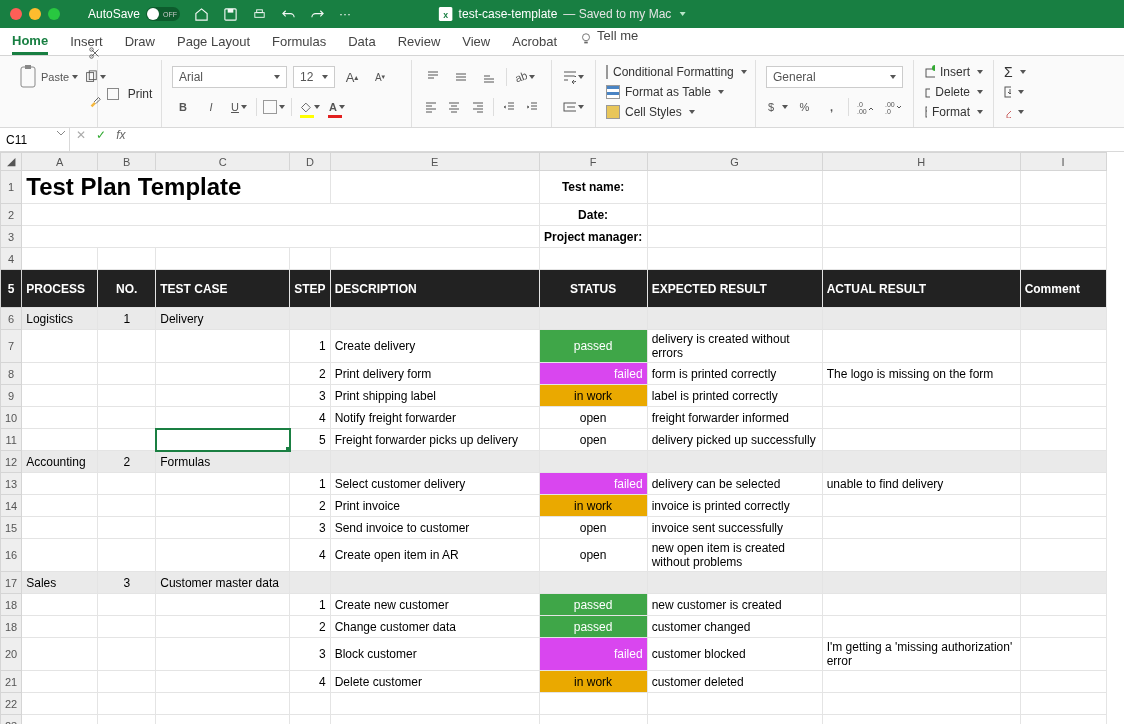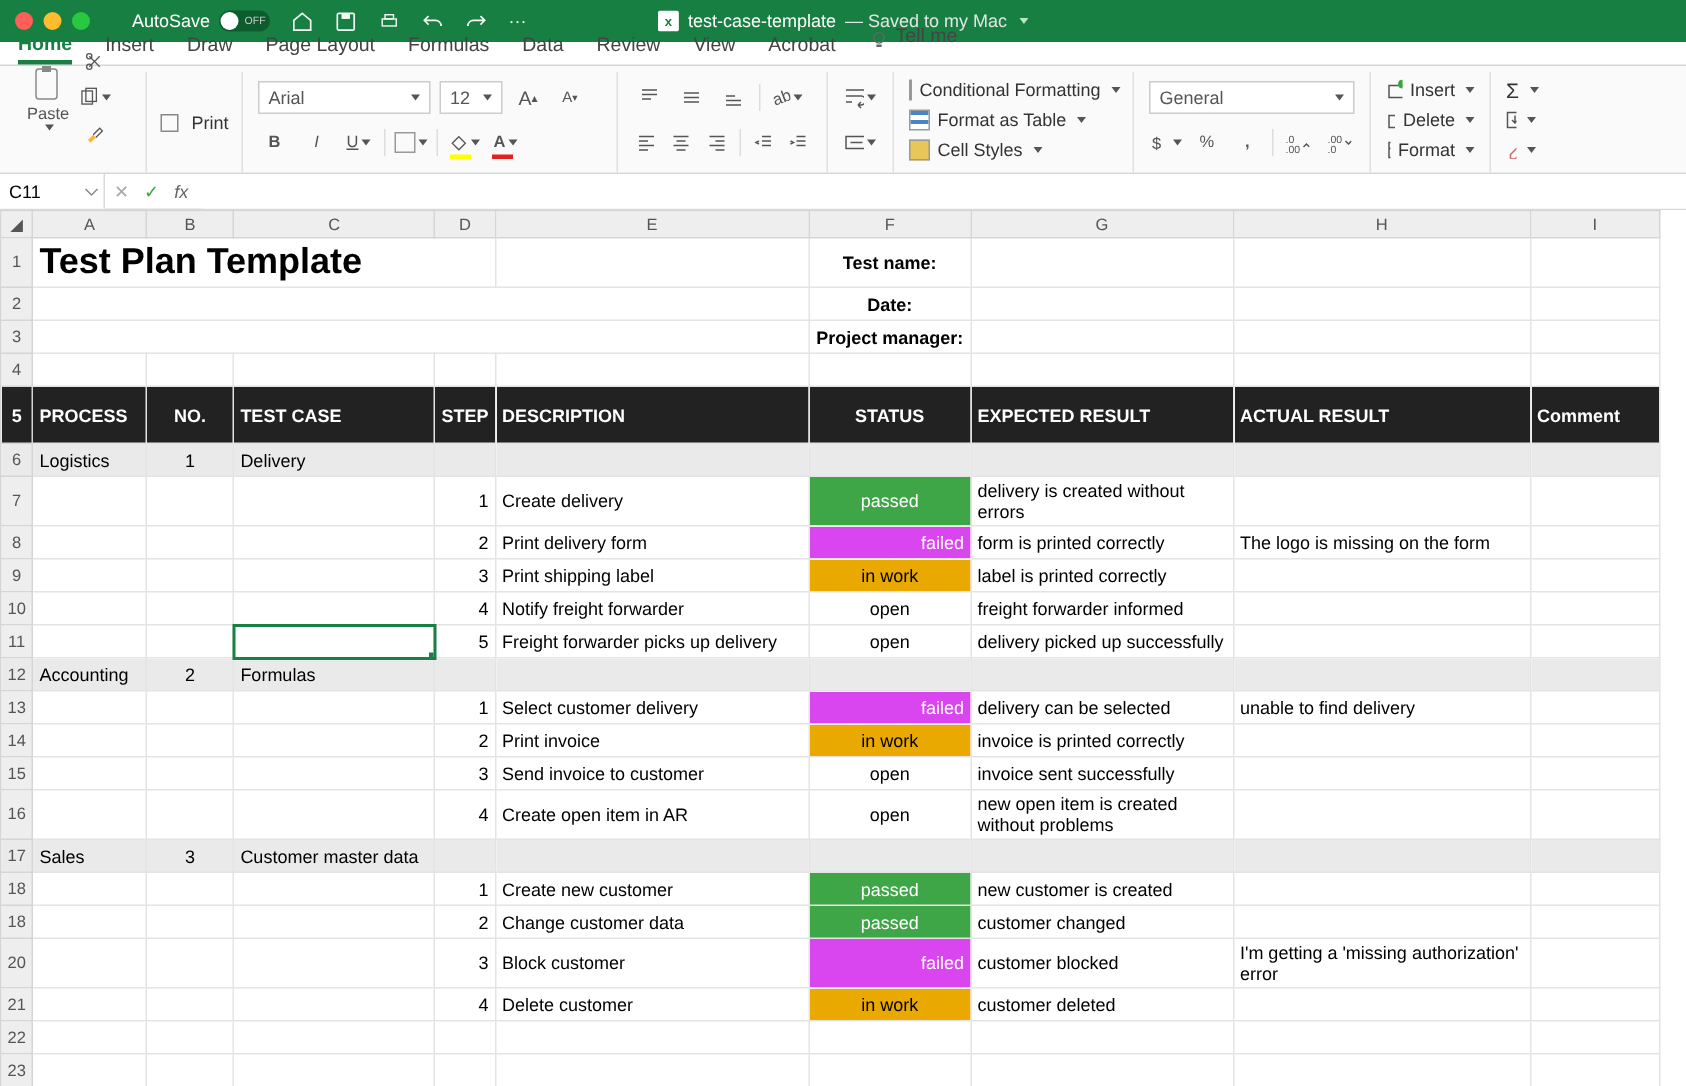--- a/index.html
+++ b/index.html
@@ -9,40 +9,40 @@
 .win-ctrls { display: flex; gap: 7px; margin-right: 28px; }
 .win-dot { width: 12px; height: 12px; border-radius: 50%; }
 .autosave { display: flex; align-items: center; gap: 6px; }
 .toggle { width: 34px; height: 14px; background: #0d5c2d; border-radius: 7px; position: relative; font-size: 7px; color: #ccc; display:flex; align-items:center; justify-content:flex-end; padding-right:3px;}
 .toggle::after { content:''; position:absolute; left:1px; top:1px; width:12px; height:12px; background:#fff; border-radius:50%; }
 .tb-icons { display:flex; gap:14px; margin-left:14px; align-items:center; }
 .tb-ic { fill:#fff; opacity:.95; }
 .title-center { position:absolute; left:50%; transform:translateX(-50%); display:flex; align-items:center; gap:6px; font-weight:500; }
 .saved { color:#e5e5e5; font-weight:400; }
 
-.menubar { height: 16px; background:#fff; border-bottom:1px solid #d5d5d5; display:flex; align-items:flex-end; padding:0 12px; gap:22px; font-size:13px; color:#444; }
+.menubar { height: 28px; background:#fff; border-bottom:1px solid #d5d5d5; display:flex; align-items:flex-end; padding:0 12px; gap:22px; font-size:13px; color:#444; }
 .menubar span { padding-bottom:6px; cursor:pointer; }
 .menubar .active { color:#187f42; font-weight:600; border-bottom:3px solid #187f42; padding-bottom:4px; }
 .tell { display:flex; align-items:center; gap:4px; }
 
 .ribbon { height:72px; background:#fafafa; border-bottom:1px solid #d9d9d9; display:flex; padding:4px 8px 0; font-size:11px; color:#555; }
 .rgroup { border-right:1px solid #e0e0e0; padding:2px 10px; display:flex; flex-direction:column; justify-content:flex-start; }
-.paste-block { display:flex; flex-direction:column; align-items:center; gap:1px; }
+.paste-block { display:flex; flex-direction:row; align-items:center; gap:1px; }
 .rrow { display:flex; align-items:center; gap:6px; height:30px; }
 .sel { border:1px solid #ccc; background:#fff; height:22px; padding:0 6px; display:flex; align-items:center; justify-content:space-between; font-size:12px; }
 .fontname { width:115px; }
 .fontsize { width:42px; }
 .rbtn { width:22px; height:22px; display:flex; align-items:center; justify-content:center; cursor:pointer; position:relative; }
 .caret { width:0; height:0; border-left:3px solid transparent; border-right:3px solid transparent; border-top:4px solid #555; margin-left:2px; }
 .chk { width:12px; height:12px; border:1px solid #888; margin-right:4px; }
 .stacked { display:flex; flex-direction:column; gap:2px; }
 .link { display:flex; align-items:center; gap:5px; height:20px; cursor:pointer; white-space:nowrap; font-size:12px; color:#333; }
 .sq { width:14px; height:14px; border:1px solid #999; }
 
-.namebox-row { height:24px; border-bottom:1px solid #d9d9d9; display:flex; align-items:center; background:#fff; }
+.namebox-row { height:24px; border-bottom:1px solid #d9d9d9; display:flex; align-items:flex-start; background:#fff; }
 .namebox { width:70px; border:none; border-right:1px solid #d9d9d9; height:100%; padding:0 6px; font-size:12px; outline:none; }
 .fx-btns { display:flex; align-items:center; gap:10px; padding:0 10px; color:#aaa; }
 .fx { font-style:italic; color:#666; font-size:12px; }
 
 .sheet { position:relative; overflow:hidden; }
 table { border-collapse:collapse; table-layout:fixed; }
 .colhdr td { background:#eee; border:1px solid #d5d5d5; text-align:center; font-size:11px; color:#555; height:18px; }
 .rowhdr { background:#eee; border:1px solid #d5d5d5; text-align:center; font-size:11px; color:#555; width:20px; }
 td { border:1px solid #e4e4e4; height:22px; padding:2px 4px; font-size:12px; vertical-align:middle; overflow:hidden; text-overflow:ellipsis; }
 .big-title { font-size:24px; font-weight:700; }

